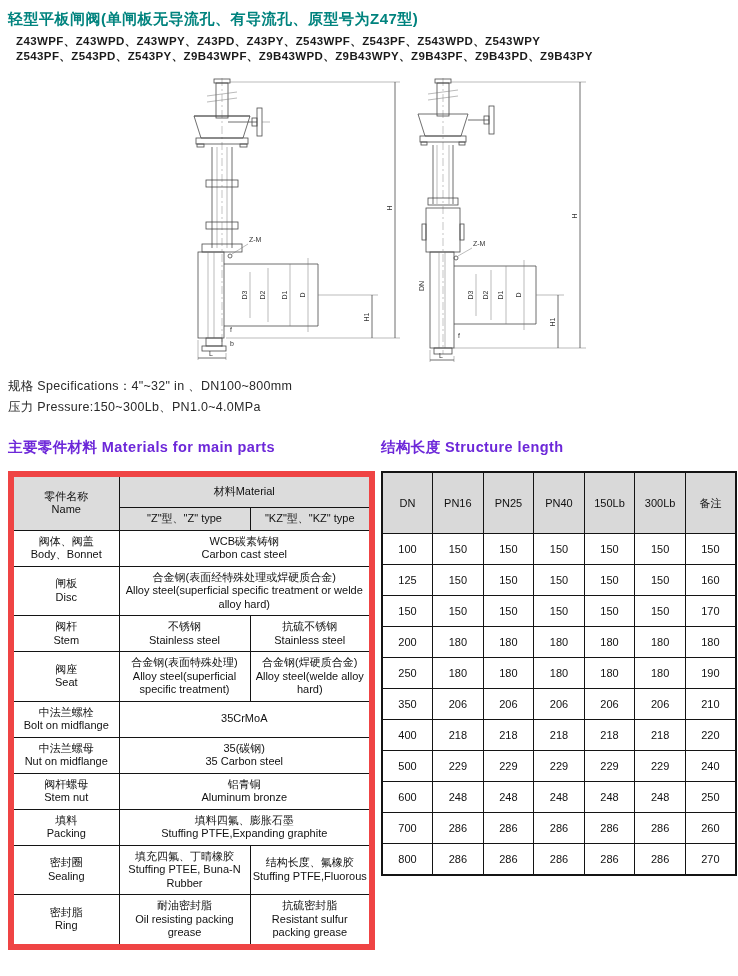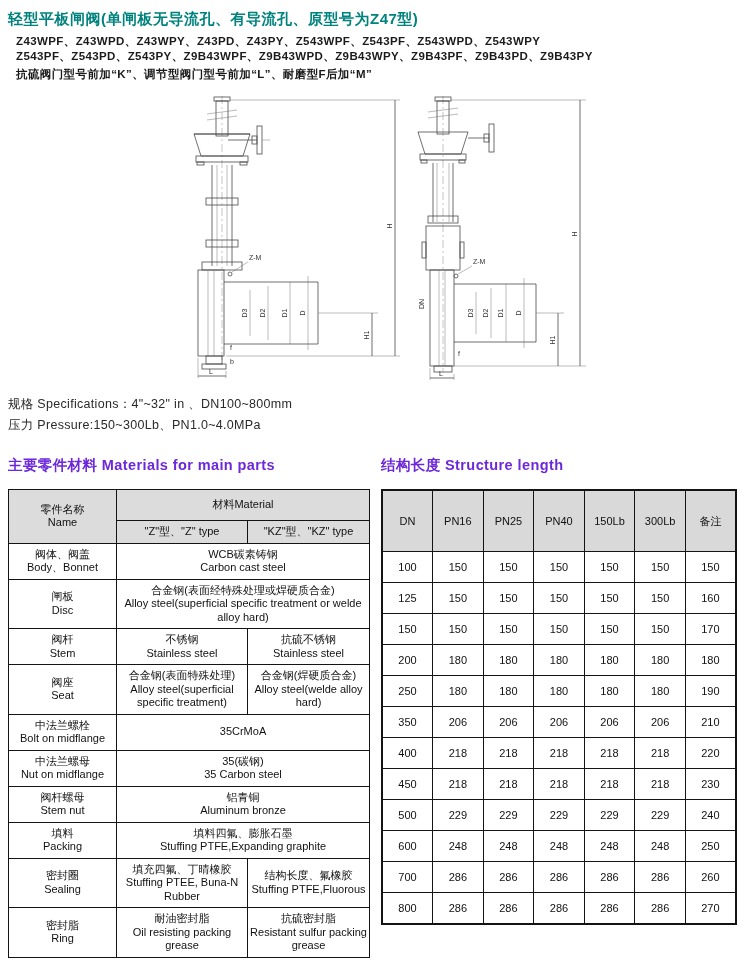--- a/index.html
+++ b/index.html
@@ -19,42 +19,41 @@
   .dwg line,.dwg rect,.dwg polygon,.dwg polyline,.dwg path,.dwg circle{stroke:#4a4a4a;fill:none;stroke-width:.8;}
   .dwg .thin{stroke-width:.5;stroke:#777;}
   .dwg .cl{stroke:#888;stroke-width:.5;stroke-dasharray:8 3 2 3;}
   .dwg text{font-size:7px;fill:#333;stroke:none;font-family:"Liberation Sans",sans-serif;}
   .specs{margin:8px 0 0 8px;font-size:12.5px;font-weight:500;line-height:21px;color:#2a2a2a;letter-spacing:.3px;}
   .columns{display:flex;gap:12px;margin:20px 8px 0 8px;align-items:flex-start;}
   .col-left{width:361px;}
   .col-right{width:356px;}
   .section-title{margin:0 0 14px 0;font-size:14.5px;font-weight:bold;color:#6d28d9;letter-spacing:.4px;}
   table{border-collapse:collapse;table-layout:fixed;}
-  .mat-table{width:361px;border:1px solid #ef4444;}
+  .mat-table{width:361px;border:6px solid #ef4444;}
   .mat-table th,.mat-table td{border:1px solid #141414;text-align:center;vertical-align:middle;
     font-size:11px;line-height:13.5px;padding:4px 2px;color:#111;}
   .mat-table thead th{background:#dcdcdc;font-weight:normal;}
   .mat-table thead tr:first-child th{height:22px;}
   .str-table{width:356px;border:2px solid #141414;}
   .str-table th,.str-table td{border:1px solid #141414;text-align:center;vertical-align:middle;
     font-size:11px;color:#111;}
   .str-table th{background:#d9d9d9;font-weight:normal;height:56px;padding:2px;}
   .str-table td{height:22px;padding:4px 2px;}
 </style>
 </head>
 <body>
 
 <div class="page">
 
   <h1 class="page-title">轻型平板闸阀(单闸板无导流孔、有导流孔、原型号为Z47型)</h1>
 
   <div class="models">
     <div>Z43WPF、Z43WPD、Z43WPY、Z43PD、Z43PY、Z543WPF、Z543PF、Z543WPD、Z543WPY</div>
     <div>Z543PF、Z543PD、Z543PY、Z9B43WPF、Z9B43WPD、Z9B43WPY、Z9B43PF、Z9B43PD、Z9B43PY</div>
-    <div class="note">抗硫阀门型号前加“K”、调节型阀门型号前加“L”、耐磨型F后加“M”</div>
   </div>
 
   <div class="drawings">
 
     <svg class="dwg dwg1" viewBox="0 0 265 288">
       <line class="cl" x1="72" y1="2" x2="72" y2="274"></line>
 
       <rect x="64" y="3" width="16" height="4"></rect>
       <rect x="66" y="7" width="12" height="35"></rect>
       <line class="thin" x1="57" y1="20" x2="87" y2="16"></line>
@@ -402,29 +401,20 @@
             <tr>
               <td>400</td>
               <td>218</td>
               <td>218</td>
               <td>218</td>
               <td>218</td>
               <td>218</td>
               <td>220</td>
             </tr>
             <tr>
-              <td>450</td>
-              <td>218</td>
-              <td>218</td>
-              <td>218</td>
-              <td>218</td>
-              <td>218</td>
-              <td>230</td>
-            </tr>
-            <tr>
               <td>500</td>
               <td>229</td>
               <td>229</td>
               <td>229</td>
               <td>229</td>
               <td>229</td>
               <td>240</td>
             </tr>
             <tr>
               <td>600</td>

